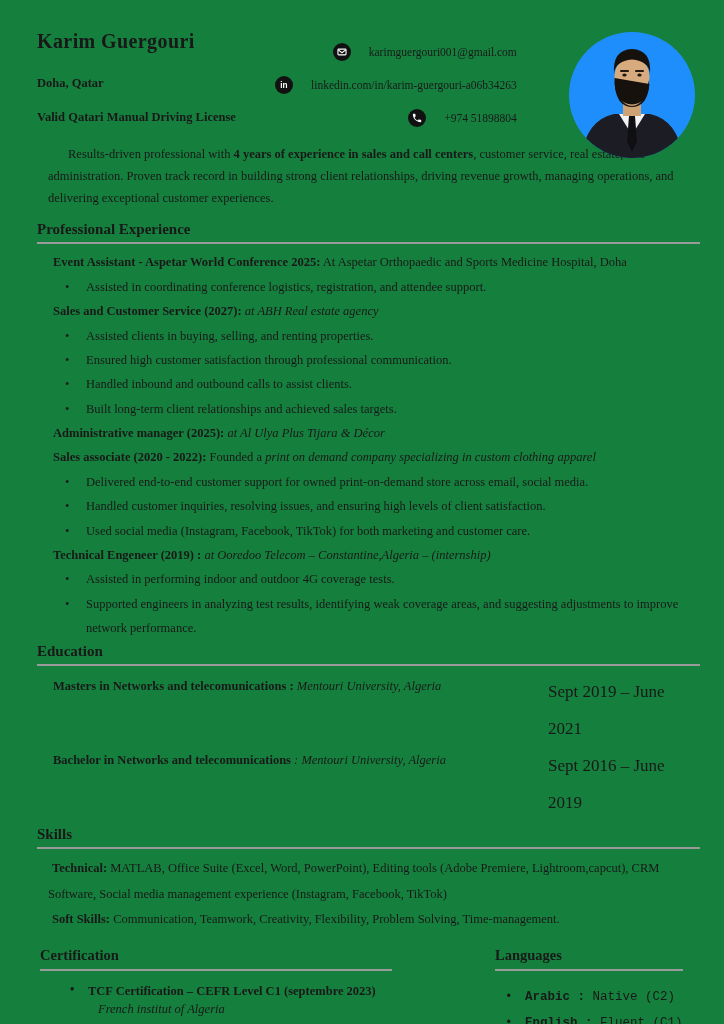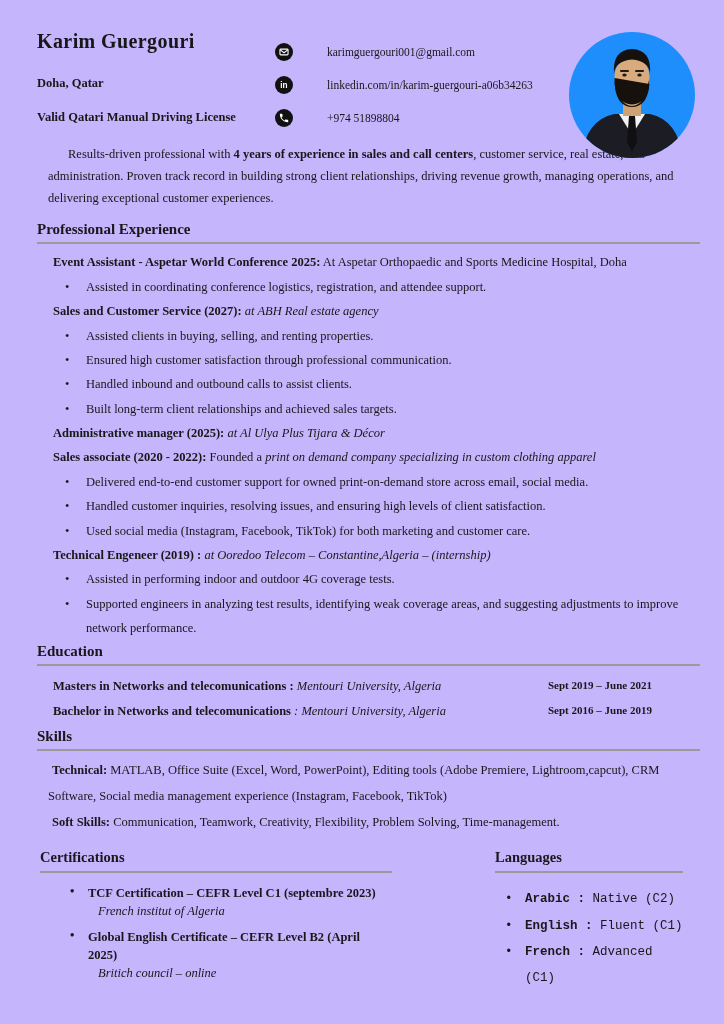--- a/index.html
+++ b/index.html
@@ -3,52 +3,52 @@
 <meta charset="utf-8">
 <style>
   :root{
     --rule:#9a9a9a;
     --text:#181818;
     --photo-bg:#1f8efd;
     --icon-bg:#111111;
   }
   html,body{margin:0;padding:0;background:#ffffff;}
   .page{
-    width:724px;height:1024px;background:#c4b5fd;color:var(--text);
+    width:724px;height:1024px;background:#15803d;color:var(--text);
     font-family:"Liberation Serif", serif;
     position:relative;box-sizing:border-box;
     padding:30px 24px 12px 37px;overflow:hidden;
   }
   
   .header{position:relative;height:104px;}
   .name{font-size:20px;font-weight:bold;margin:0;letter-spacing:.4px;}
   .sub{font-weight:bold;font-size:12.5px;margin:0;}
   .loc{margin-top:23px;}
   .lic{margin-top:19px;}
   .contacts{position:absolute;left:238px;top:13px;display:flex;flex-direction:column;gap:15px;}
-  .contact-row{display:flex;align-items:center;gap:22px;font-size:11.5px;}
+  .contact-row{display:flex;align-items:center;gap:6px;font-size:11.5px;justify-content:flex-end;}
   .cicon{width:30px;height:18px;flex:none;display:block;}
   .cicon svg{display:block;width:18px;height:18px;}
   .photo{position:absolute;top:2px;right:5px;width:126px;height:126px;z-index:2;}
   
   .section-h{font-size:15px;font-weight:bold;margin:3px 0 0;padding-bottom:4px;border-bottom:2px solid var(--rule);}
   
   .summary-text{font-size:12.5px;line-height:1.77;margin:9px 0 12px;padding-left:11px;padding-right:2px;text-indent:20px;}
   
   .xp{font-size:12.5px;line-height:1.95;margin-top:6px;}
   .entry-title{margin:0;padding-left:16px;}
   .bullets{list-style:none;margin:0;padding:0;}
   .bullets li{position:relative;padding-left:49px;}
   .bullets li::before{content:"\2022";position:absolute;left:28px;}
   .it{font-style:italic;}
   
   .edu{margin-top:8px;font-size:12.5px;line-height:2;}
   .edu-row{display:flex;padding-left:16px;}
   .edu-main{flex:1;padding-right:10px;}
-  .edu-date{width:152px;flex:none;font-weight:bold;font-size:11px;line-height:2.17;margin-left:24px;}
+  .edu-date{width:152px;flex:none;font-weight:normal;font-size:17px;line-height:2.17;margin-left:24px;}
   
   .skills-h{margin-top:4px;}
   .skills-block{margin-top:7px;padding-left:11px;font-size:12.5px;line-height:2.05;}
   .skills-block p{margin:0;text-indent:4px;}
   
   .bottom{display:flex;margin-top:4px;}
   .col-cert{width:352px;margin-left:3px;flex:none;}
   .col-lang{width:188px;margin-left:103px;flex:none;}
   .subsection-h{font-size:14.5px;font-weight:bold;margin:10px 0 0;padding-bottom:5px;border-bottom:2px solid var(--rule);}
   .cert-list{list-style:none;margin:11px 0 0;padding:0;font-size:12.5px;}
@@ -184,21 +184,21 @@
   <section>
     <h2 class="section-h skills-h">Skills</h2>
     <div class="skills-block">
       <p><b>Technical:</b><span> MATLAB, Office Suite (Excel, Word, PowerPoint), Editing tools (Adobe Premiere, Lightroom,capcut), CRM Software, Social media management experience (Instagram, Facebook, TikTok)</span></p>
       <p><b>Soft Skills:</b><span> Communication, Teamwork, Creativity, Flexibility, Problem Solving, Time-management.</span></p>
     </div>
   </section>
 
   <div class="bottom">
     <section class="col-cert">
-      <h3 class="subsection-h">Certifications</h3>
+      <h3 class="subsection-h">Certification</h3>
       <ul class="cert-list">
         <li>
           <div class="cert-name">TCF Certification – CEFR Level C1 (septembre 2023)</div>
           <div class="cert-org">French institut of Algeria</div>
         </li>
         <li>
           <div class="cert-name">Global English Certificate – CEFR Level B2 (April 2025)</div>
           <div class="cert-org">Britich council – online</div>
         </li>
       </ul>

